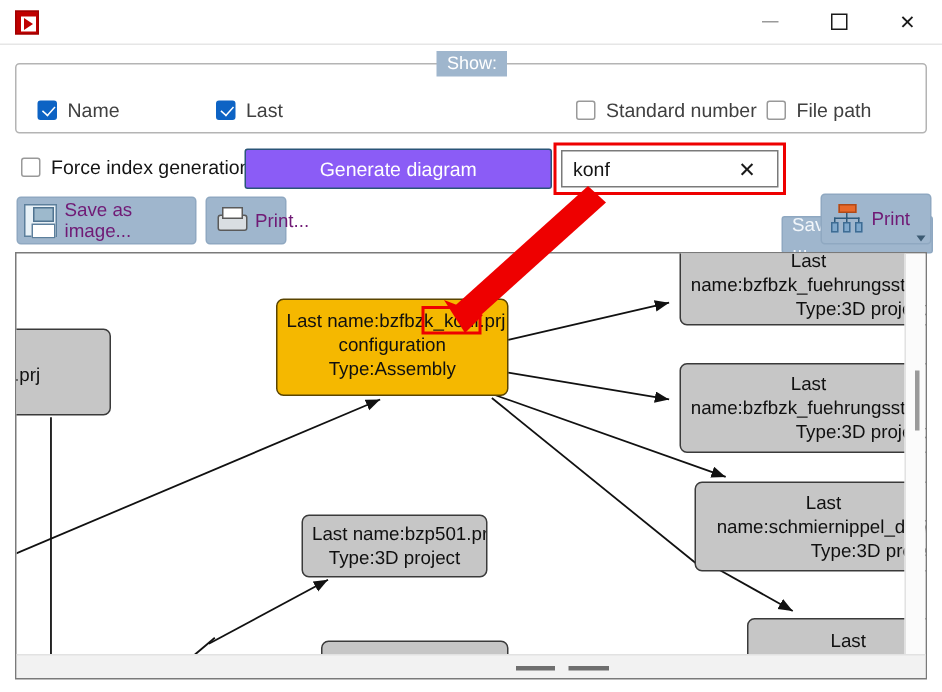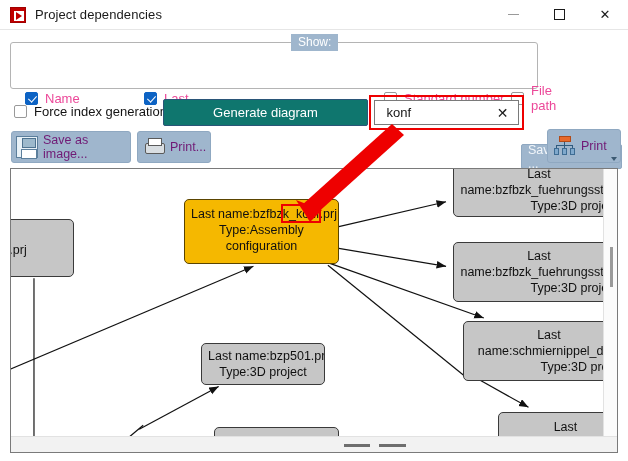--- a/index.html
+++ b/index.html
@@ -45,67 +45,67 @@
     font-size: 13px; color: #404040; flex: 0 0 auto;
   }
   .wbtn.close { color: #1a1a1a; }
   #win-controls { margin-left: auto; display: flex; }
   .dash { width: 11px; height: 1px; background: #9a9a9a; }
   .sq { width: 11px; height: 11px; border: 1px solid #1a1a1a; }
 
   
   #show-group {
     position: absolute; left: 10px; top: 42px;
-    width: 528px; height: 47px;
+    width: 608px; height: 47px;
     border: 1px solid #b4b4b4; border-radius: 3px;
     background: #ffffff;
   }
   #show-legend {
     position: absolute; left: 280px; top: -9px;
     background: #9fb6cd; color: #ffffff;
     font-size: 12px; padding: 1px 7px 2px 7px;
     line-height: 14px;
   }
   .cb-row { position: absolute; left: 0; top: 20px; width: 100%; height: 20px; }
   .cbx {
     position: absolute; display: flex; align-items: center;
-    font-size: 13px; color: #ec4899; height: 20px; margin-top: 25px;
+    font-size: 13px; color: #404040; height: 20px;
   }
   .box {
     width: 13px; height: 13px; border-radius: 2px;
     border: 1px solid #999999; background: #ffffff;
     margin-right: 7px; flex: 0 0 auto; position: relative;
   }
   .box.on { background: #0d63c4; border-color: #0d63c4; }
   .box.on::after {
     content: ""; position: absolute;
     left: 4px; top: 1px; width: 4px; height: 7px;
     border: solid #ffffff; border-width: 0 1.6px 1.6px 0;
     transform: rotate(42deg);
   }
 
   
   #gen-btn {
     position: absolute; left: 163px; top: 99px;
     width: 205px; height: 27px;
-    background: #0f766e; color: #ffffff;
+    background: #8b5cf6; color: #ffffff;
     border: 1px solid #2a5578; border-radius: 2px;
     font-size: 13px; display: flex;
     align-items: center; justify-content: center;
   }
   #force-cb {
     position: absolute; left: 14px; top: 104px;
     display: flex; align-items: center;
     font-size: 13px; color: #141414;
   }
   #search-wrap {
     position: absolute; left: 374px; top: 100px;
     width: 145px; height: 25px;
     border: 1px solid #7a7a7a; background: #ffffff;
-    display: flex; align-items: center; justify-content: center;
+    display: flex; align-items: center;
   }
   #search-input {
     border: 0; outline: 0; background: transparent;
     font-family: "Liberation Sans", sans-serif;
     font-size: 13px; color: #141414;
     padding-left: 7px; width: 112px; height: 21px;
   }
   #search-clear {
     width: 22px; height: 23px; display: flex;
     align-items: center; justify-content: center;
@@ -126,21 +126,21 @@
   }
 
   
   .tbtn {
     position: absolute; height: 32px;
     background: #9fb6cd; border: 1px solid #8fa8c1;
     border-radius: 3px; display: flex; align-items: center;
     color: #701a75; font-size: 12.5px;
   }
   #save-image-btn { left: 11px; top: 131px; width: 120px; padding-left: 4px; }
-  #print-btn      { left: 137px; top: 131px; width: 74px; padding-left: 5px; }
+  #print-btn      { left: 137px; top: 131px; width: 54px; padding-left: 5px; }
   #layout-btn     { left: 547px; top: 129px; width: 74px; height: 34px; padding-left: 6px; }
 
   .ic { flex: 0 0 auto; position: relative; margin-right: 5px; }
 
   
   .ic-floppy { width: 22px; height: 22px; background: #e8f1f7; border: 1px solid #5c7f9c; }
   .ic-floppy::before { content:""; position:absolute; left:5px; top:1px; width:12px; height:8px; background:#9db9cc; border:1px solid #4f7390; }
   .ic-floppy::after  { content:""; position:absolute; left:4px; top:12px; width:14px; height:8px; background:#ffffff; border:1px solid #5c7f9c; }
 
   
@@ -206,21 +206,20 @@
   #hthumb2 { left: 368px; width: 27px; }
 
   
   #pointer-arrow { position: absolute; left: 0; top: 0; width: 628px; height: 461px; pointer-events: none; z-index: 30; }
 </style>
 </head>
 <body>
 
 <div id="titlebar">
   <div id="app-icon"></div>
-  <div id="title-text">Project dependencies</div>
   <div id="win-controls">
     <div class="wbtn">
         <div class="dash"></div>
       </div>
     <div class="wbtn">
         <div class="sq"></div>
       </div>
     <div class="wbtn close">✕</div>
   </div>
 </div>
@@ -315,22 +314,22 @@
     <line x1="100" y1="285" x2="132" y2="258" stroke="#111111" stroke-width="1.2"></line>
   </svg>
 
   <div class="node" style="left:-42px;top:50px;width:105px;height:58px;text-align:left;padding-top:22px">
     <div>htsatz.prj</div>
     <div>oject</div>
   </div>
 
   <div class="node hl" style="left:173px;top:30px;width:155px;height:65px;padding-top:6px">
     <div>Last name:bzfbzk_konf.prj</div>
+    <div>configuration</div>
     <div>Type:Assembly</div>
-    <div>configuration</div>
   </div>
 
   <div class="node" style="left:442px;top:-7px;width:172px;height:55px;padding-top:3px">
     <div>Last</div>
     <div>name:bzfbzk_fuehrungsstan</div>
     <div style="text-align:right">Type:3D project</div>
   </div>
 
   <div class="node" style="left:442px;top:73px;width:172px;height:60px;padding-top:5px">
     <div>Last</div>

